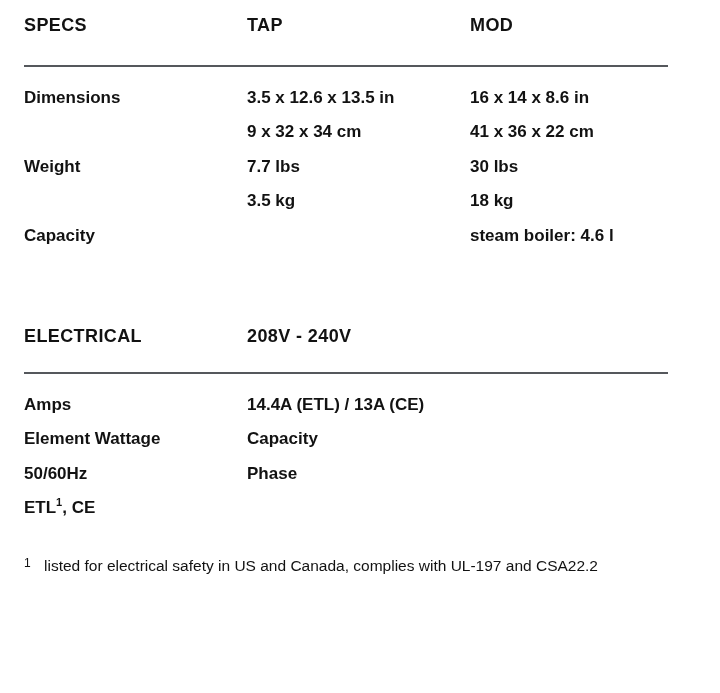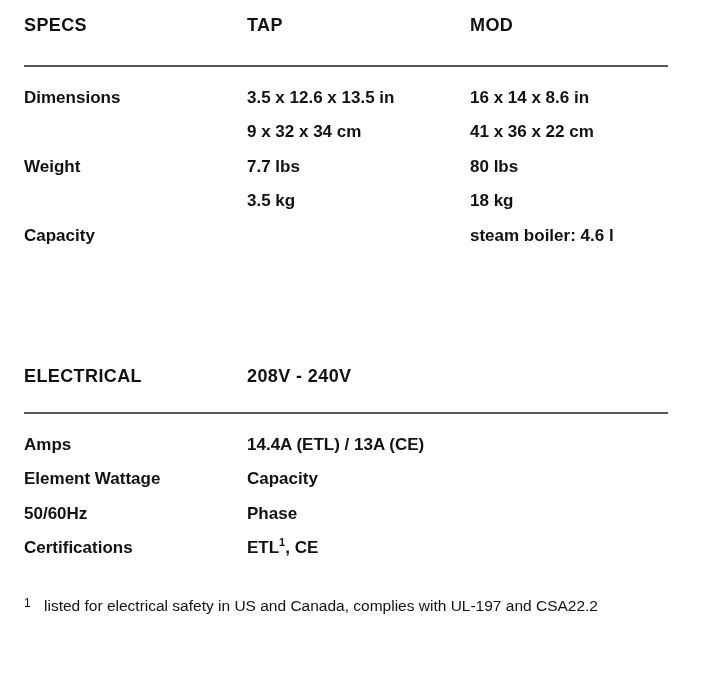--- a/index.html
+++ b/index.html
@@ -43,21 +43,21 @@
   .body-rows {
     margin-top: 14px;
     font-size: 17px;
   }
   .body-rows .cell {
     line-height: 34.4px;
     white-space: nowrap;
     font-weight: bold;
   }
   .section-electrical {
-    margin-top: 112px;
+    margin-top: 72px;
   }
   sup.fn-ref {
     font-size: 11px;
     line-height: 0;
     vertical-align: super;
   }
   .footnote {
     margin-top: 27px;
     display: flex;
     align-items: flex-start;
@@ -91,21 +91,21 @@
       <div class="cell">Dimensions</div>
       <div class="cell">3.5 x 12.6 x 13.5 in</div>
       <div class="cell">16 x 14 x 8.6 in</div>
 
       <div class="cell"></div>
       <div class="cell">9 x 32 x 34 cm</div>
       <div class="cell">41 x 36 x 22 cm</div>
 
       <div class="cell">Weight</div>
       <div class="cell">7.7 lbs</div>
-      <div class="cell">80 lbs</div>
+      <div class="cell">30 lbs</div>
 
       <div class="cell"></div>
       <div class="cell">3.5 kg</div>
       <div class="cell">18 kg</div>
 
       <div class="cell">Capacity</div>
       <div class="cell"></div>
       <div class="cell">steam boiler: 4.6 l</div>
     </div>
   </section>
@@ -122,21 +122,20 @@
       <div class="cell">Amps</div>
       <div class="cell">14.4A (ETL) / 13A (CE)</div>
 
       <div class="cell">Element Wattage</div>
 
       <div class="cell">Capacity</div>
       <div class="cell">50/60Hz</div>
 
       <div class="cell">Phase</div>
 
-      <div class="cell">Certifications</div>
       <div class="cell">
         <span>ETL</span><sup class="fn-ref">1</sup><span>, CE</span>
       </div>
     </div>
   </section>
 
   <div class="footnote">
     <div class="marker">1</div>
     <div class="fn-lines">
       <div>listed for electrical safety in US and Canada, complies with UL-197 and CSA22.2</div>

